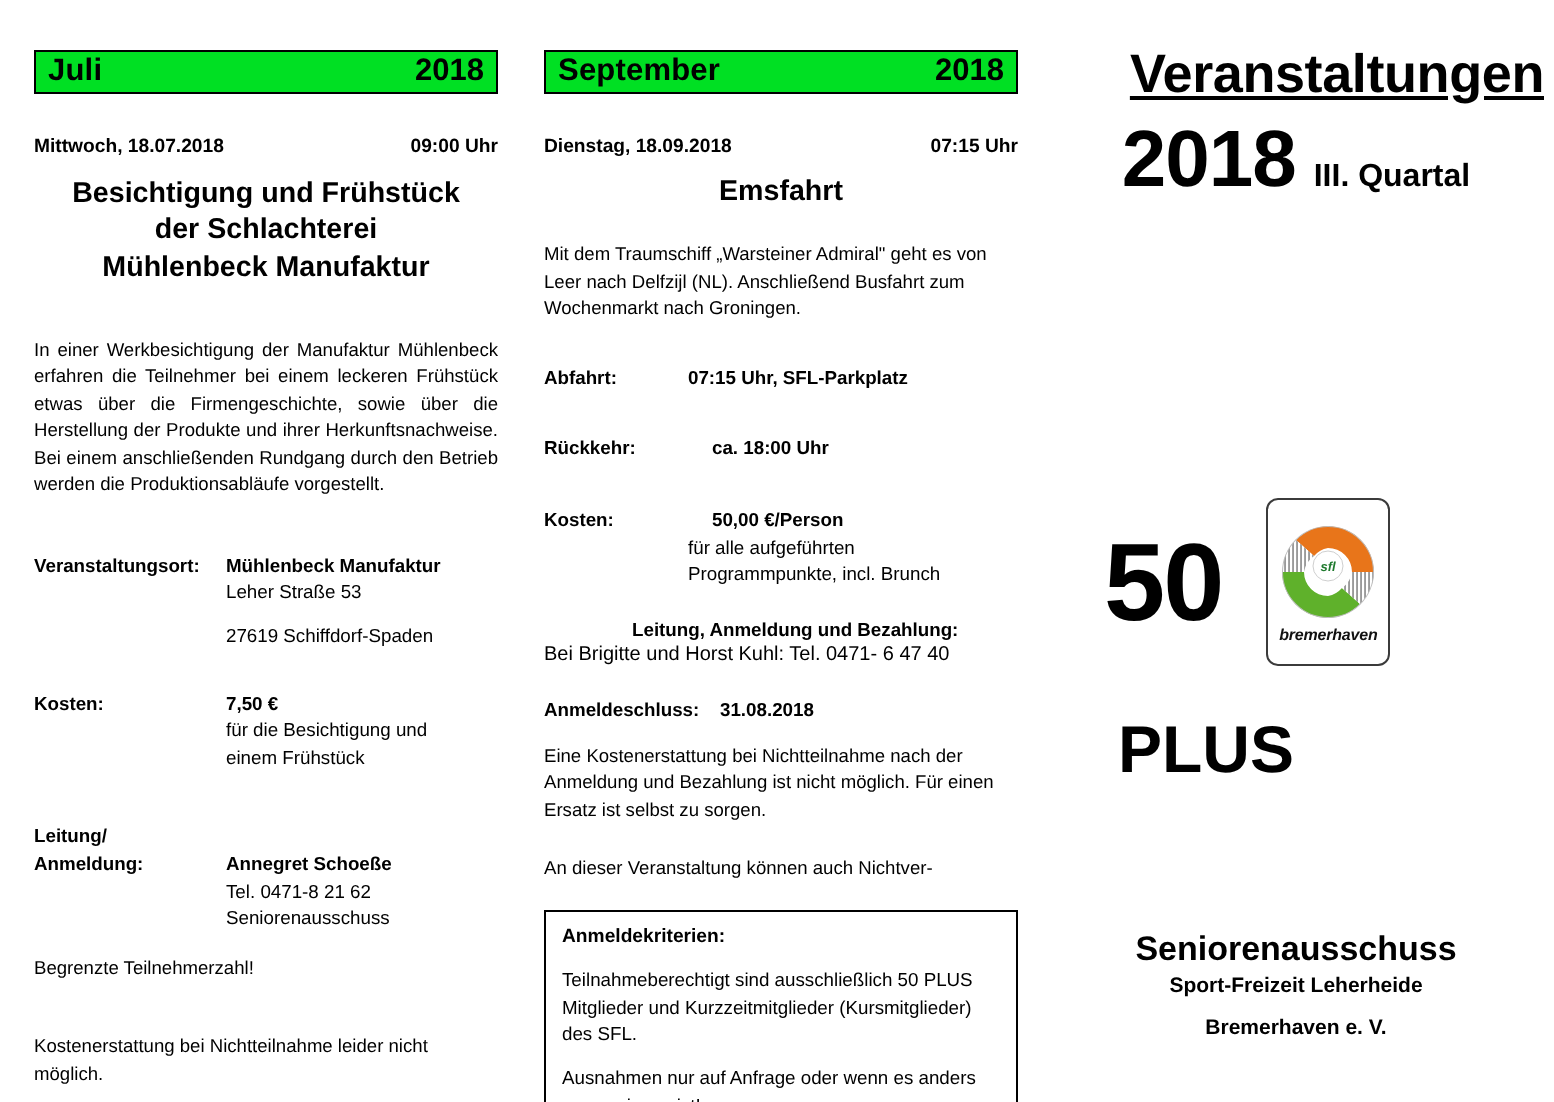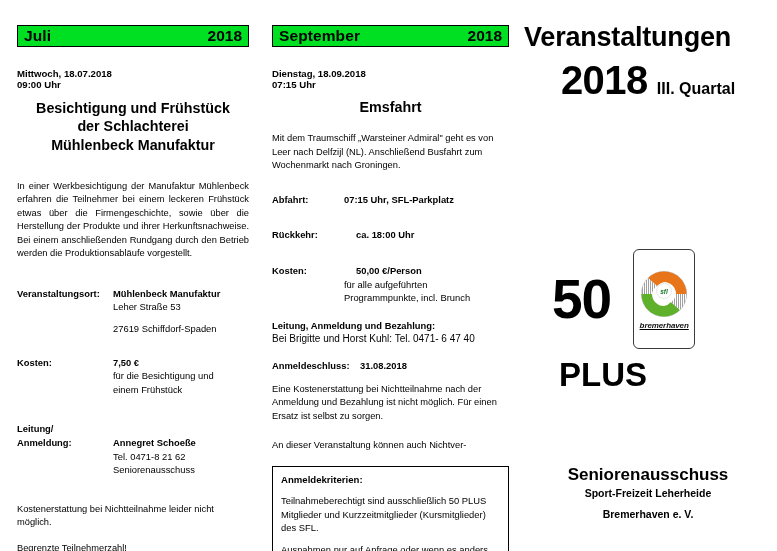--- a/index.html
+++ b/index.html
@@ -55,21 +55,20 @@
     line-height: 1;
   }
 
   
   .date-row {
     display: flex;
     justify-content: space-between;
     font-size: 9.6px;
     font-weight: bold;
     margin-top: 21px;
-    flex-direction: column;
   }
   .col-2 .date-row { margin-top: 21px; }
 
   
   .event-title {
     text-align: center;
     font-size: 14.3px;
     font-weight: bold;
     line-height: 1.28;
     margin-top: 9px;
@@ -115,20 +114,21 @@
     font-size: 9.4px;
     line-height: 1.45;
   }
   .sub-c1 { margin-left: 96px; }
   .sub-c2 { margin-left: 72px; }
 
   .bold-line {
     font-size: 9.4px;
     font-weight: bold;
     line-height: 1.45;
+    margin-left: 44px;
   }
   .plain-line {
     font-size: 10px;
     line-height: 1.45;
   }
 
   
   .criteria-box {
     border: 1.4px solid #000000;
     padding: 7px 8px 9px 8px;
@@ -146,22 +146,23 @@
     margin-bottom: 9px;
   }
   .criteria-box .cb-p:last-child { margin-bottom: 0; }
 
   
   .head-veranst {
     margin-top: 24px;
     font-size: 27px;
     font-weight: bold;
     letter-spacing: -0.2px;
-    text-align: left;
-    line-height: 1;
+    text-align: right;
+    line-height: 1;
+    text-decoration: underline;
   }
   .head-year-row {
     margin-top: 9px;
     display: flex;
     align-items: baseline;
     justify-content: center;
   }
   .head-year {
     font-size: 40px;
     font-weight: bold;
@@ -183,31 +184,30 @@
     align-items: center;
   }
   .brand-50 {
     font-size: 55px;
     font-weight: bold;
     line-height: 1;
     letter-spacing: -1px;
   }
   .logo-box {
     width: 62px;
-    height: 100px;
+    height: 84px;
     border: 1.6px solid #3b3b3b;
     border-radius: 6px;
     margin-left: 22px;
     background: #ffffff;
     display: flex;
     flex-direction: column;
     align-items: center;
     justify-content: center;
     box-sizing: border-box;
-    text-decoration: underline;
   }
   .logo-mark { width: 50px; height: 50px; display: block; }
   .logo-word {
     font-size: 8px;
     font-style: italic;
     font-weight: bold;
     color: #111111;
     margin-top: 2px;
     letter-spacing: -0.1px;
   }
@@ -290,22 +290,22 @@
       <span class="k">Leitung/</span>
       <span class="v"></span>
     </div>
     <div class="kv kv-c1">
       <span class="k">Anmeldung:</span>
       <span class="v b">Annegret Schoeße</span>
     </div>
     <div class="sub sub-c1">Tel. 0471-8 21 62</div>
     <div class="sub sub-c1">Seniorenausschuss</div>
 
+    <div class="para-left sp-12">Begrenzte Teilnehmerzahl!</div>
     <div class="para-left sp-26">Kostenerstattung bei Nichtteilnahme leider nicht möglich.</div>
-    <div class="para-left sp-12">Begrenzte Teilnehmerzahl!</div>
   </div>
 
   <div class="col col-2">
 
     <div class="month-bar">
       <span class="m-name">September</span>
       <span class="m-year">2018</span>
     </div>
 
     <div class="date-row">

